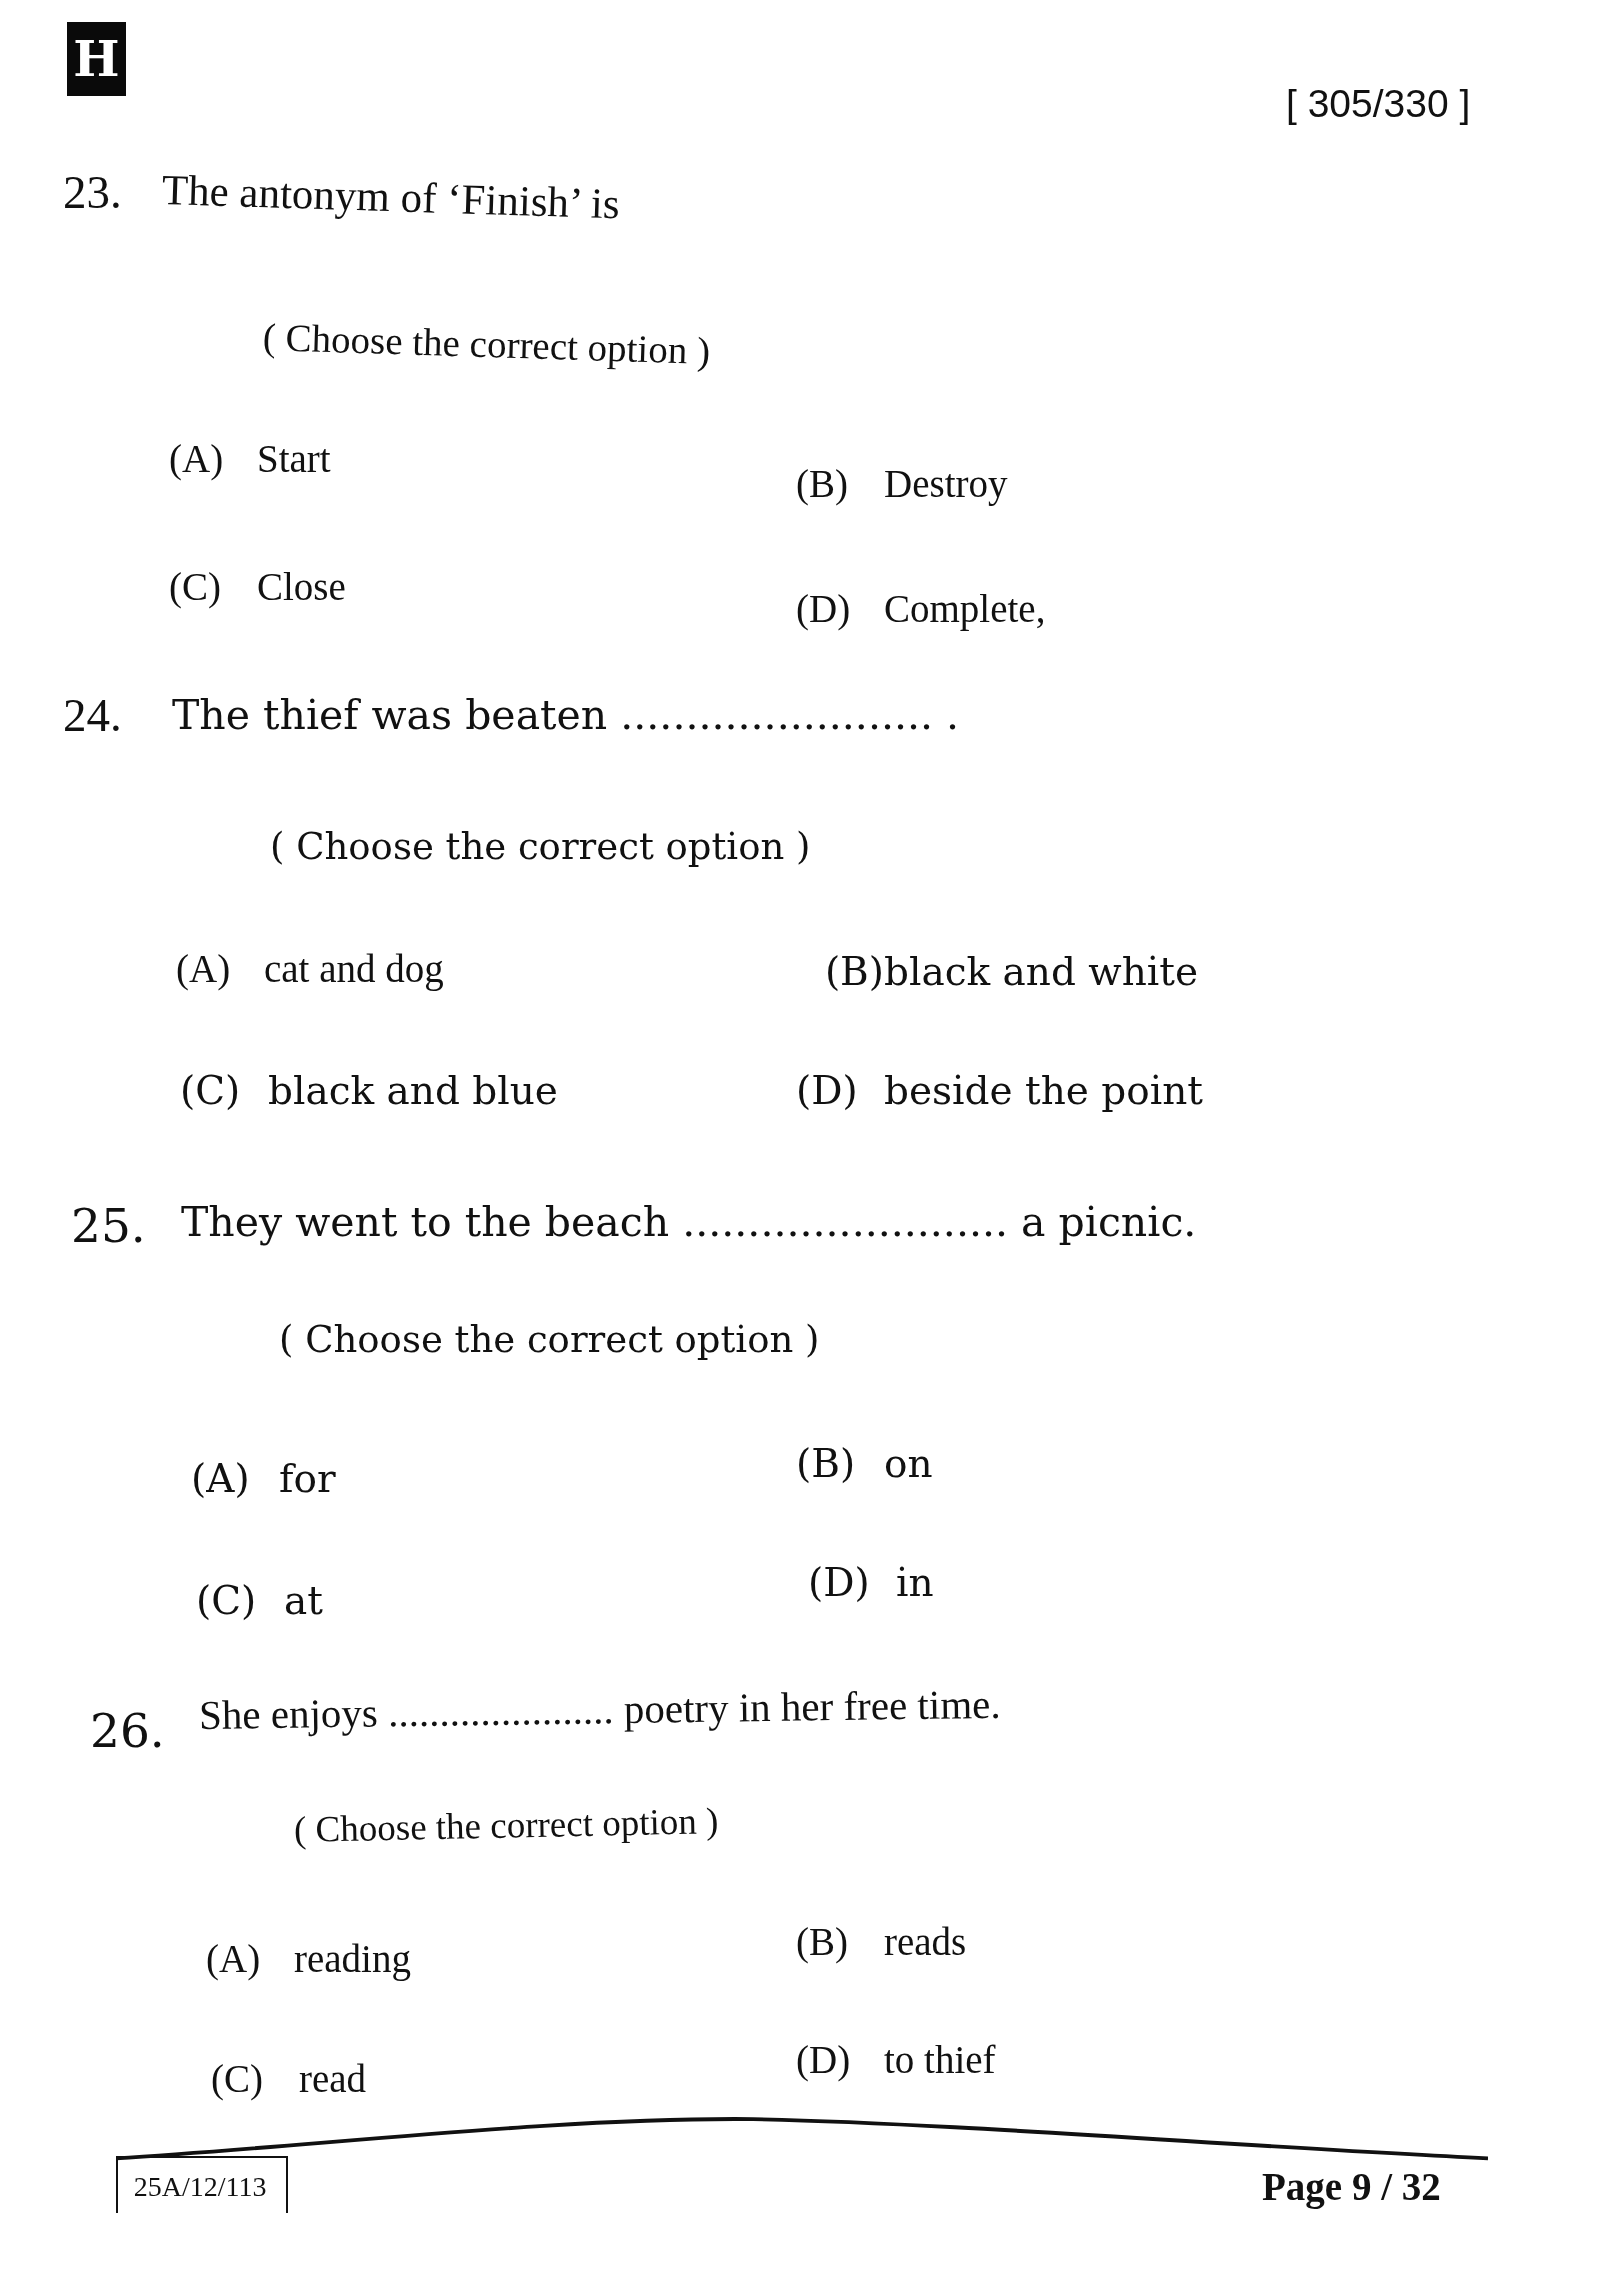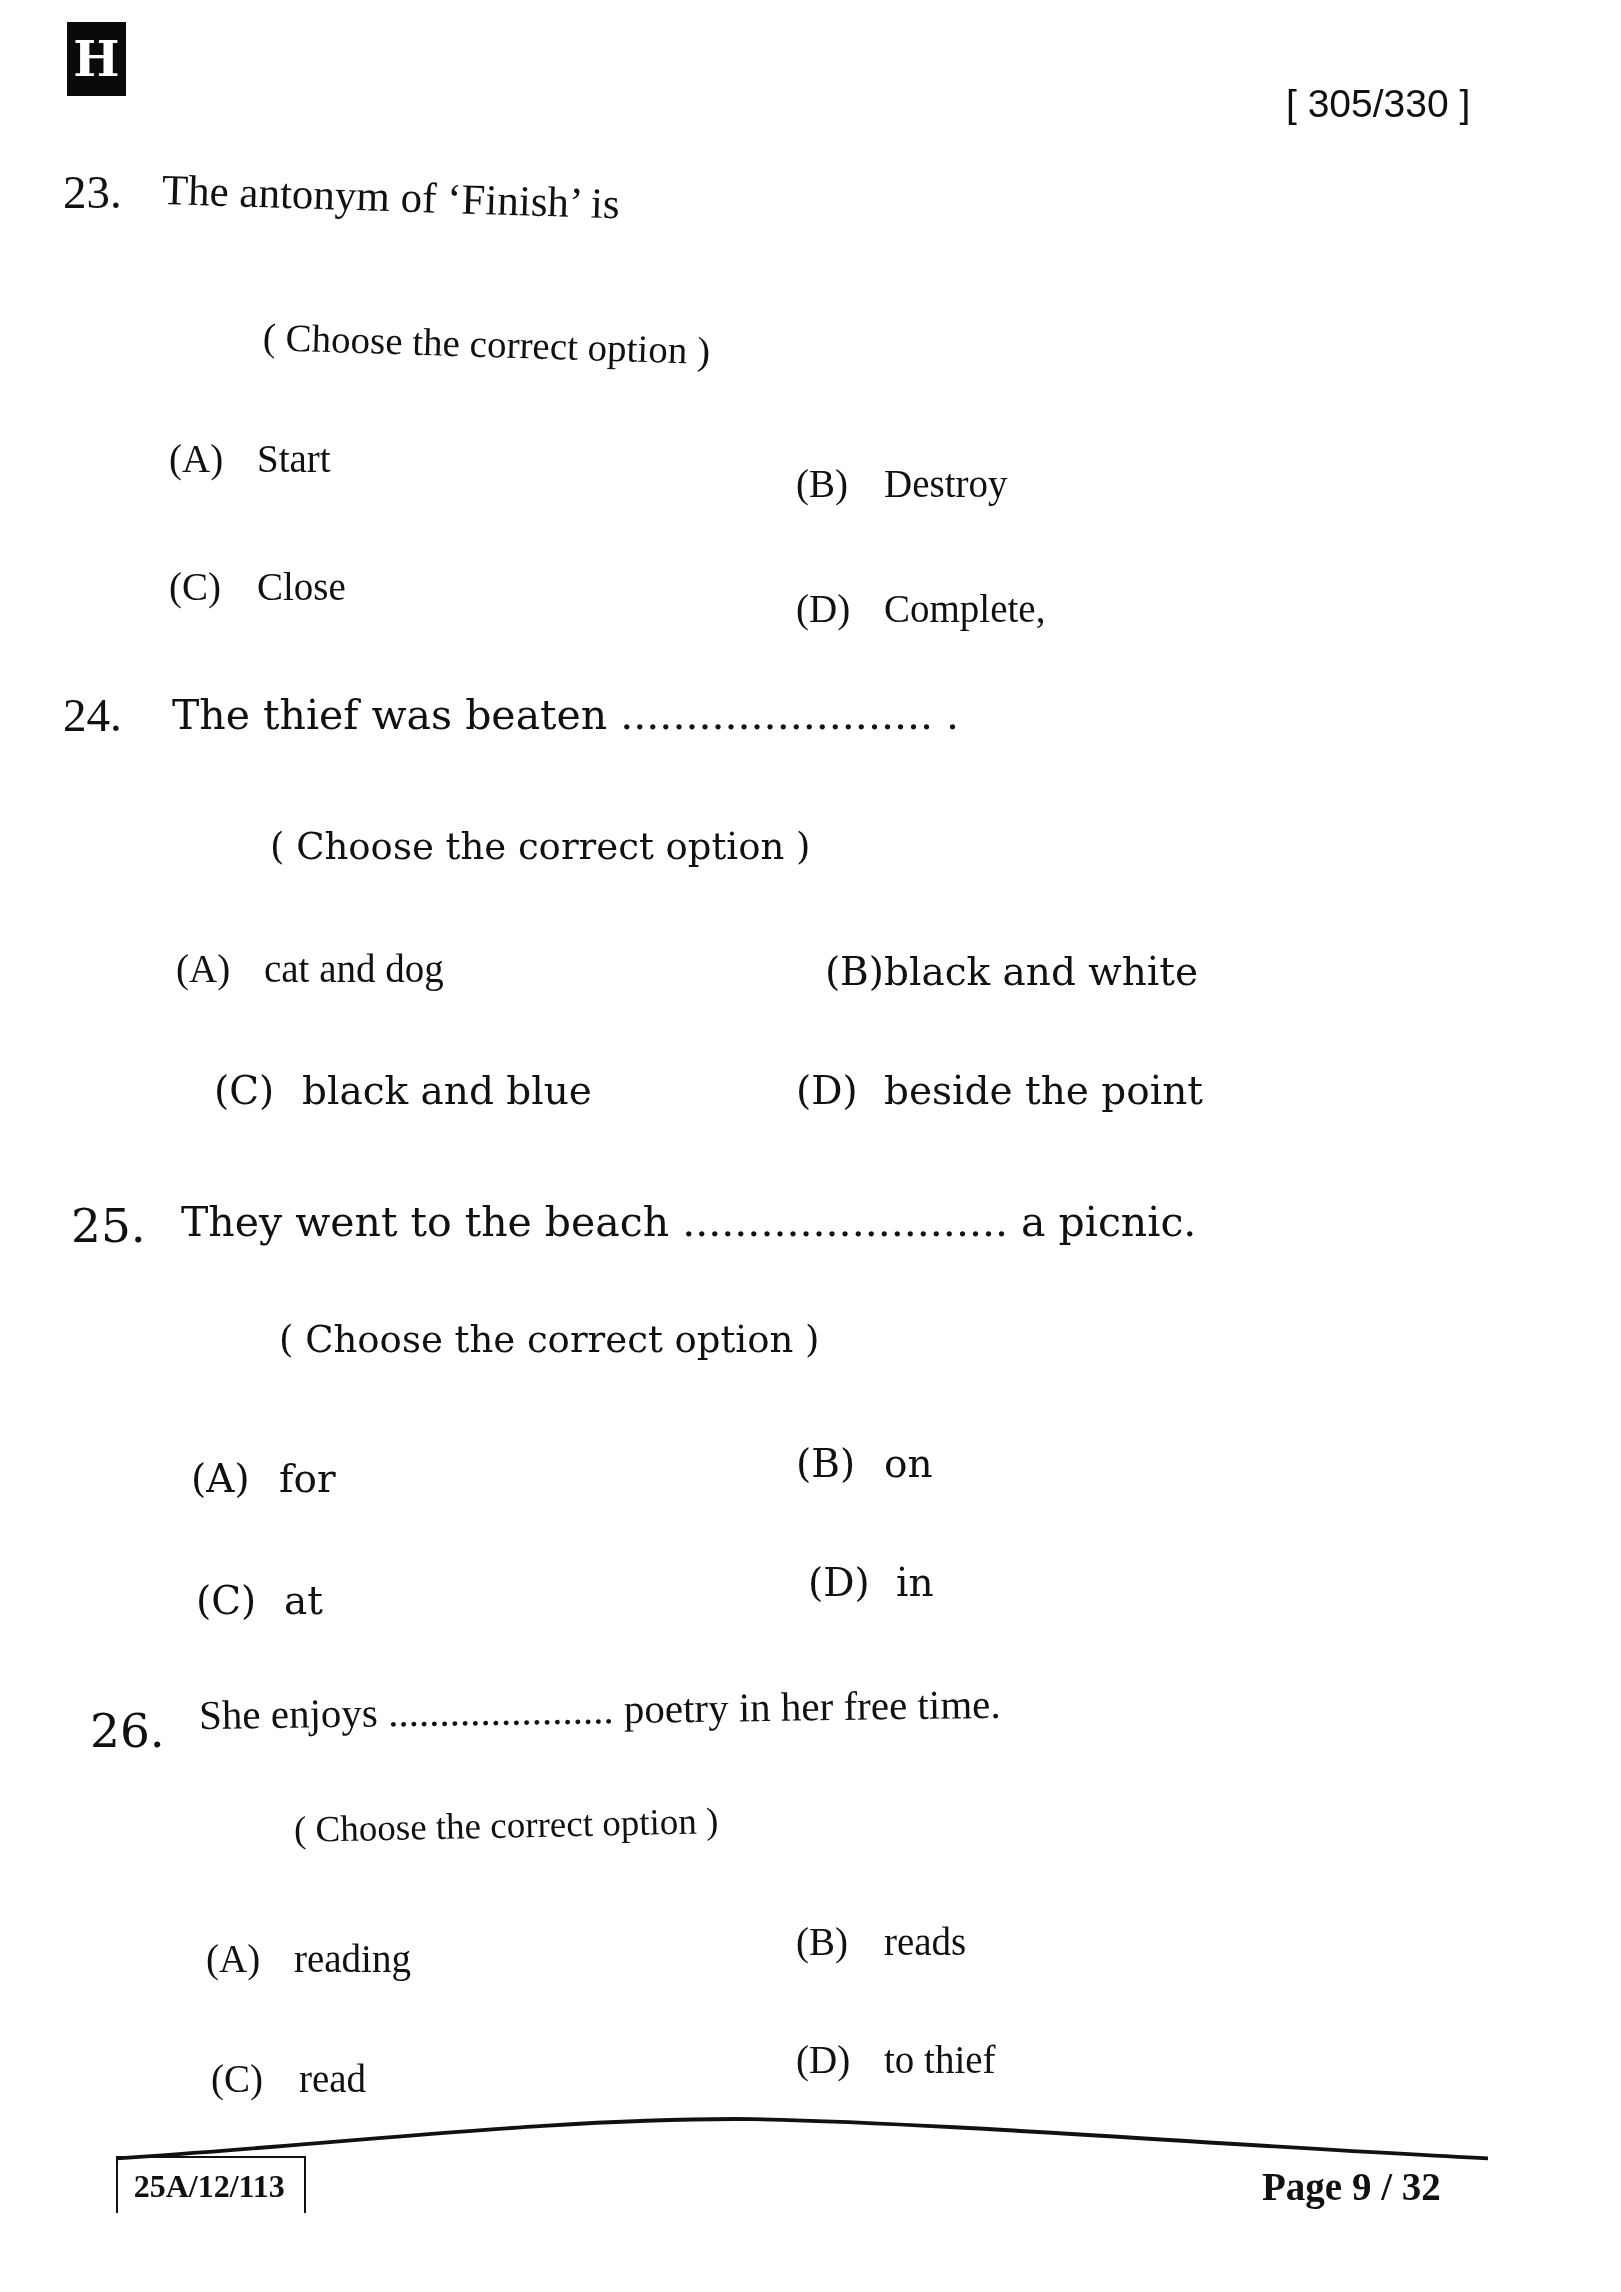--- a/index.html
+++ b/index.html
@@ -7,21 +7,21 @@
   .abs { position:absolute; white-space:nowrap; }
   .hbox { left:67px; top:21.6px; width:59px; height:74px; background:#0a0a0a; color:#fff; font-family:"DejaVu Serif",serif; font-weight:bold; font-size:49px; line-height:74px; text-align:center; }
   .code { left:1286px; top:82px; font-family:"Liberation Sans",sans-serif; font-size:39px; }
   .qnum { font-size:47px; }
   .qtext { font-size:43px; }
   .choose { font-size:39px; }
   .opt { font-size:39px; }
   .opt .lbl { display:inline-block; width:88px; }
   .sans { font-family:"DejaVu Serif",serif; }
   .footline { left:116px; top:2117px; width:1372px; height:69px; }
-  .fcode { left:116px; top:2156px; border-left:2.9px solid #111; border-right:2.9px solid #111; border-top:2.9px solid #111; padding:3.9px 19.6px 0 15.7px; font-size:32px; font-weight:bold; height:51px; line-height:49px; }
+  .fcode { left:116px; top:2156px; border-left:2.9px solid #111; border-right:2.9px solid #111; border-top:2.9px solid #111; padding:3.9px 19.6px 0 15.7px; font-size:28px; font-weight:normal; height:51px; line-height:49px; }
   .page { left:1262px; top:2164px; font-size:39px; font-weight:bold; }
   .q23 { transform:rotate(1.8deg); transform-origin:left center; }
 </style>
 </head>
 <body>
 
 <div class="abs hbox">H</div>
 <div class="abs code">[ 305/330 ]</div>
 
 <div>
@@ -33,21 +33,21 @@
   <div class="abs opt" style="left:169px;top:564px;"><span class="lbl">(C)</span><span>Close</span></div>
   <div class="abs opt" style="left:796px;top:586px;"><span class="lbl">(D)</span><span>Complete,</span></div>
 </div>
 
 <div>
   <div class="abs qnum" style="left:63px;top:688px;">24.</div>
   <div class="abs qtext sans" style="left:172px;top:691px;font-size:41px;">The thief was beaten ........................ .</div>
   <div class="abs choose sans" style="left:270px;top:825px;font-size:37px;">( Choose the correct option )</div>
   <div class="abs opt sans" style="left:176px;top:946px;font-family:Liberation Serif, serif;"><span class="lbl">(A)</span><span>cat and dog</span></div>
   <div class="abs opt sans" style="left:796px;top:949px;text-align:right;"><span class="lbl">(B)</span><span>black and white</span></div>
-  <div class="abs opt sans" style="left:180px;top:1068px;margin-left:34px;"><span class="lbl">(C)</span><span>black and blue</span></div>
+  <div class="abs opt sans" style="left:180px;top:1068px;"><span class="lbl">(C)</span><span>black and blue</span></div>
   <div class="abs opt sans" style="left:796px;top:1068px;"><span class="lbl">(D)</span><span>beside the point</span></div>
 </div>
 
 <div>
   <div class="abs qnum sans" style="left:71px;top:1198px;">25.</div>
   <div class="abs qtext sans" style="left:181px;top:1198px;font-size:41px;">They went to the beach ......................... a picnic.</div>
   <div class="abs choose sans" style="left:279px;top:1318px;font-size:37px;">( Choose the correct option )</div>
   <div class="abs opt sans" style="left:191px;top:1456px;"><span class="lbl">(A)</span><span>for</span></div>
   <div class="abs opt sans" style="left:796px;top:1441px;"><span class="lbl">(B)</span><span>on</span></div>
   <div class="abs opt sans" style="left:196px;top:1578px;"><span class="lbl">(C)</span><span>at</span></div>

